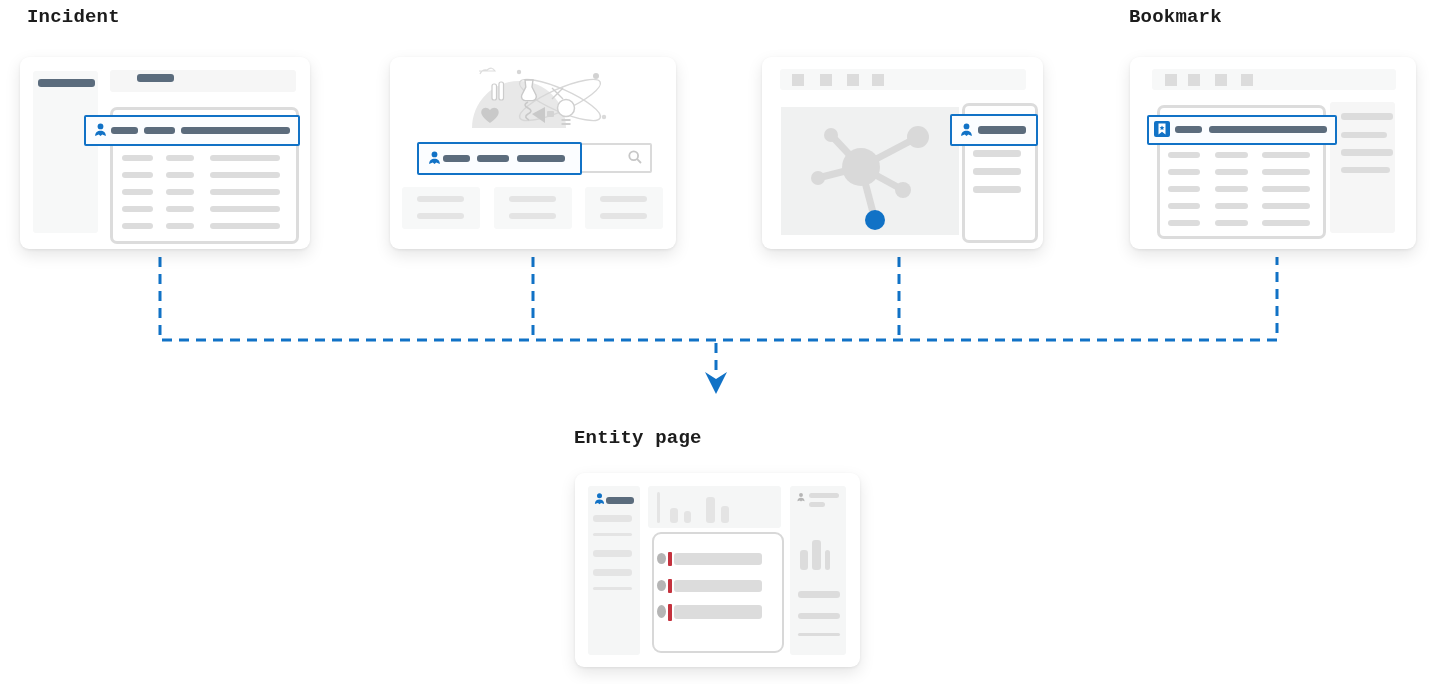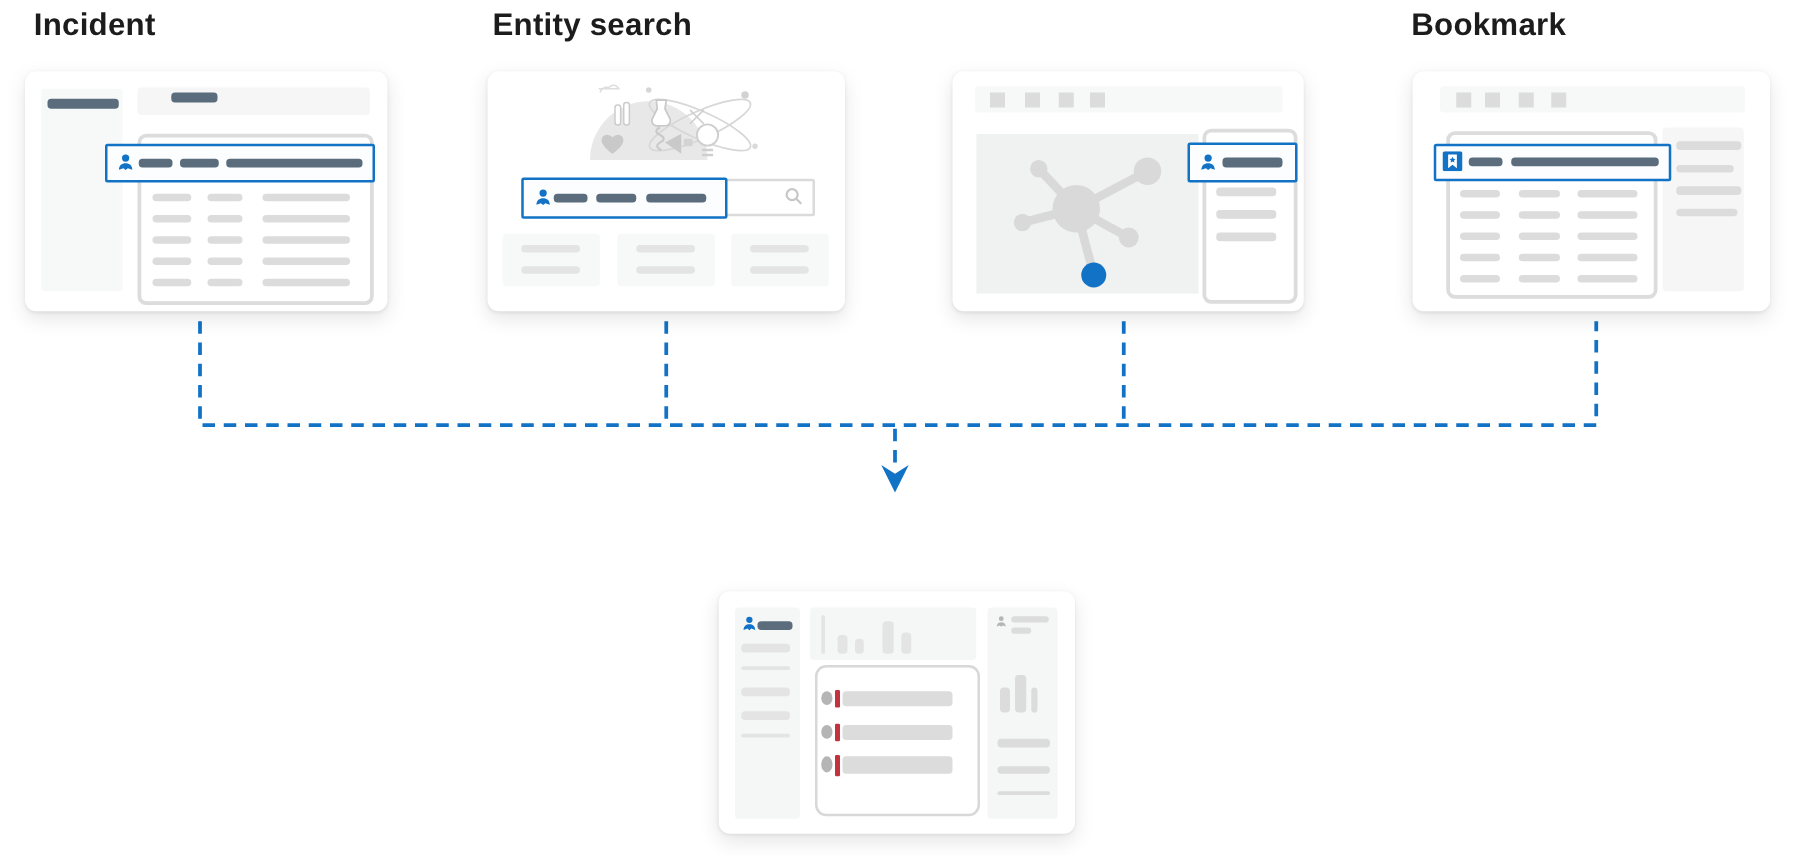--- a/index.html
+++ b/index.html
@@ -1,19 +1,19 @@
 <!DOCTYPE html>
 <html style="--accent-blue: #1172c6; --slate-bar: #5b6c7d; --placeholder-gray: #dcdcdc; --placeholder-light: #e4e4e4; --panel-gray: #f6f6f6; --graph-panel-gray: #f0f1f1; --highlight-bg: #fbfdff; --outline-gray: #dcdcdc; --alert-red: #c4323e; --node-gray: #d9d9d9; --muted-icon-gray: #b5b5b5; --title-text: #1c1c1c;"><head>
 <meta charset="utf-8">
 <style>
   html,body{margin:0;padding:0;background:#fff;}
   body{font-family:"Liberation Sans", sans-serif;}
   .canvas{position:relative;width:1446px;height:684px;background:#fff;overflow:hidden;}
   .abs{position:absolute;}
-  .title{position:absolute;font-size:25px;font-weight:700;color:var(--title-text,#1c1c1c);letter-spacing:.2px;white-space:nowrap;}
+  .title{position:absolute;font-size:19px;font-weight:700;color:var(--title-text,#1c1c1c);letter-spacing:.2px;white-space:nowrap;font-family:Liberation Mono, monospace;}
   .card{position:absolute;background:#fff;border-radius:9px;
         box-shadow:0 1px 3px rgba(0,0,0,.07),0 6px 16px rgba(0,0,0,.10);}
   .panel{position:absolute;background:var(--panel-gray,#f6f6f6);border-radius:3px;}
   .outline{position:absolute;background:#fff;border:3px solid var(--outline-gray,#dcdcdc);border-radius:7px;}
   .bar{position:absolute;background:var(--placeholder-gray,#dcdcdc);border-radius:3px;}
   .bar.slate{background:var(--slate-bar,#5b6c7d);}
   .bar.lite{background:var(--placeholder-light,#e4e4e4);}
   .bar.red{background:var(--alert-red,#c4323e);border-radius:1px;}
   .dot{position:absolute;background:var(--muted-icon-gray,#b5b5b5);border-radius:50%;}
   .sq{position:absolute;width:12px;height:12px;background:var(--placeholder-gray,#dcdcdc);}
@@ -29,22 +29,22 @@
 
   <svg class="abs" style="left:0;top:0" width="1446" height="684" viewBox="0 0 1446 684">
     <path class="dash" d="M160,257 V340 H1277 V257"></path>
     <path class="dash" d="M533,257 V340"></path>
     <path class="dash" d="M899,257 V340"></path>
     <path class="dash" d="M716,343 V374"></path>
     <path d="M705,372 L716,394 L727,372 L716,379 Z" fill="var(--accent-blue,#1172c6)"></path>
   </svg>
 
   <div class="title" style="left:27px;top:6px">Incident</div>
-  <div class="title" style="left:394px;top:6px">Entity search</div>
   <div class="title" style="left:1129px;top:6px">Bookmark</div>
+  <div class="title" style="left:574px;top:427px">Entity page</div>
 
   <div class="card" style="left:20px;top:57px;width:290px;height:192px">
     <div class="panel" style="left:13px;top:14px;width:65px;height:162px;background:#f7f8f8">
       <div class="bar slate" style="left:5px;top:8px;width:57px;height:8px"></div>
     </div>
     <div class="panel" style="left:90px;top:13px;width:186px;height:22px">
       <div class="bar slate" style="left:27px;top:4px;width:37px;height:8px"></div>
     </div>
     <div class="outline" style="left:90px;top:50px;width:183px;height:131px"></div>
 

